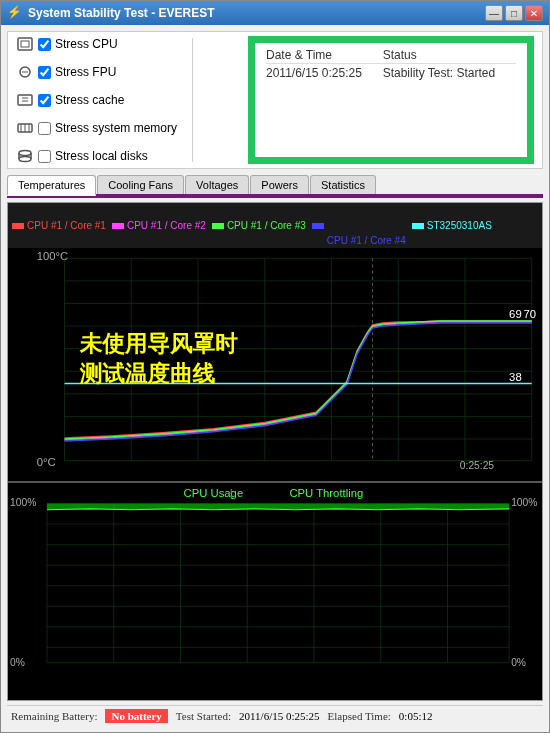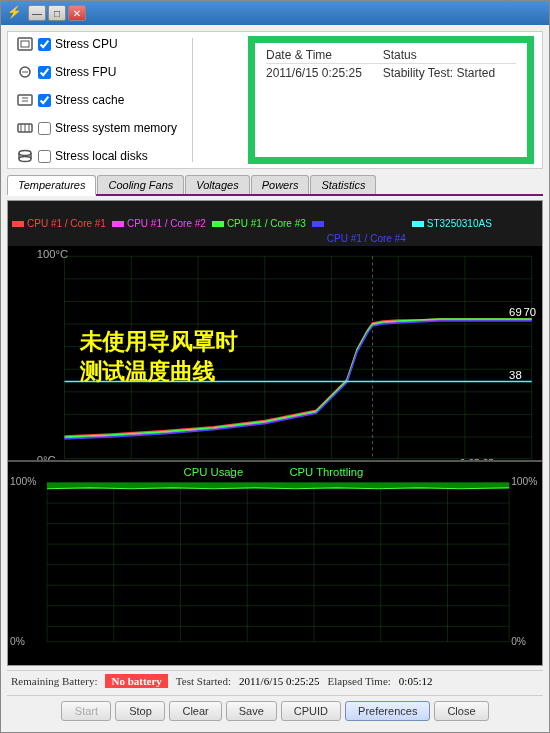--- a/index.html
+++ b/index.html
@@ -137,23 +137,22 @@
 
     .status-table td {
       padding: 2px 20px 1px 0;
       color: #333;
     }
 
     
     .tab-bar {
       display: flex;
       gap: 1px;
-      border-bottom: 2px solid #701a75;
+      border-bottom: 4px solid #701a75;
       padding-top: 2px;
-      font-style: italic;
     }
 
     .tab {
       padding: 3px 10px;
       background: #ddd;
       border: 1px solid #aaa;
       border-bottom: none;
       cursor: pointer;
       font-size: 11px;
       border-radius: 3px 3px 0 0;
@@ -273,20 +272,21 @@
       display: block;
     }
   </style>
 </head>
 <body>
 
 <div class="window">
 
   <div class="title-bar">
     <span class="title-bar-icon">⚡</span>
+    <span class="title-bar-text">System Stability Test - EVEREST</span>
     <div class="title-bar-controls">
       <div class="title-btn">—</div>
       <div class="title-btn">□</div>
       <div class="title-btn close">✕</div>
     </div>
   </div>
 
   <div class="content">
 
     <div class="stress-panel">
@@ -515,25 +515,16 @@
 
     <div class="status-bar">
       <span class="status-label">Remaining Battery:</span>
       <span class="no-battery-badge">No battery</span>
       <span class="status-label">Test Started:</span>
       <span class="status-value">2011/6/15 0:25:25</span>
       <span class="status-label">Elapsed Time:</span>
       <span class="status-value">0:05:12</span>
     </div>
 
-    <div class="button-bar">
-      <button class="btn" disabled="">Start</button>
-      <button class="btn">Stop</button>
-      <button class="btn">Clear</button>
-      <button class="btn">Save</button>
-      <button class="btn">CPUID</button>
-      <button class="btn highlighted">Preferences</button>
-      <button class="btn">Close</button>
-    </div>
 
   </div>
 
 </div>
 
 </body></html>

